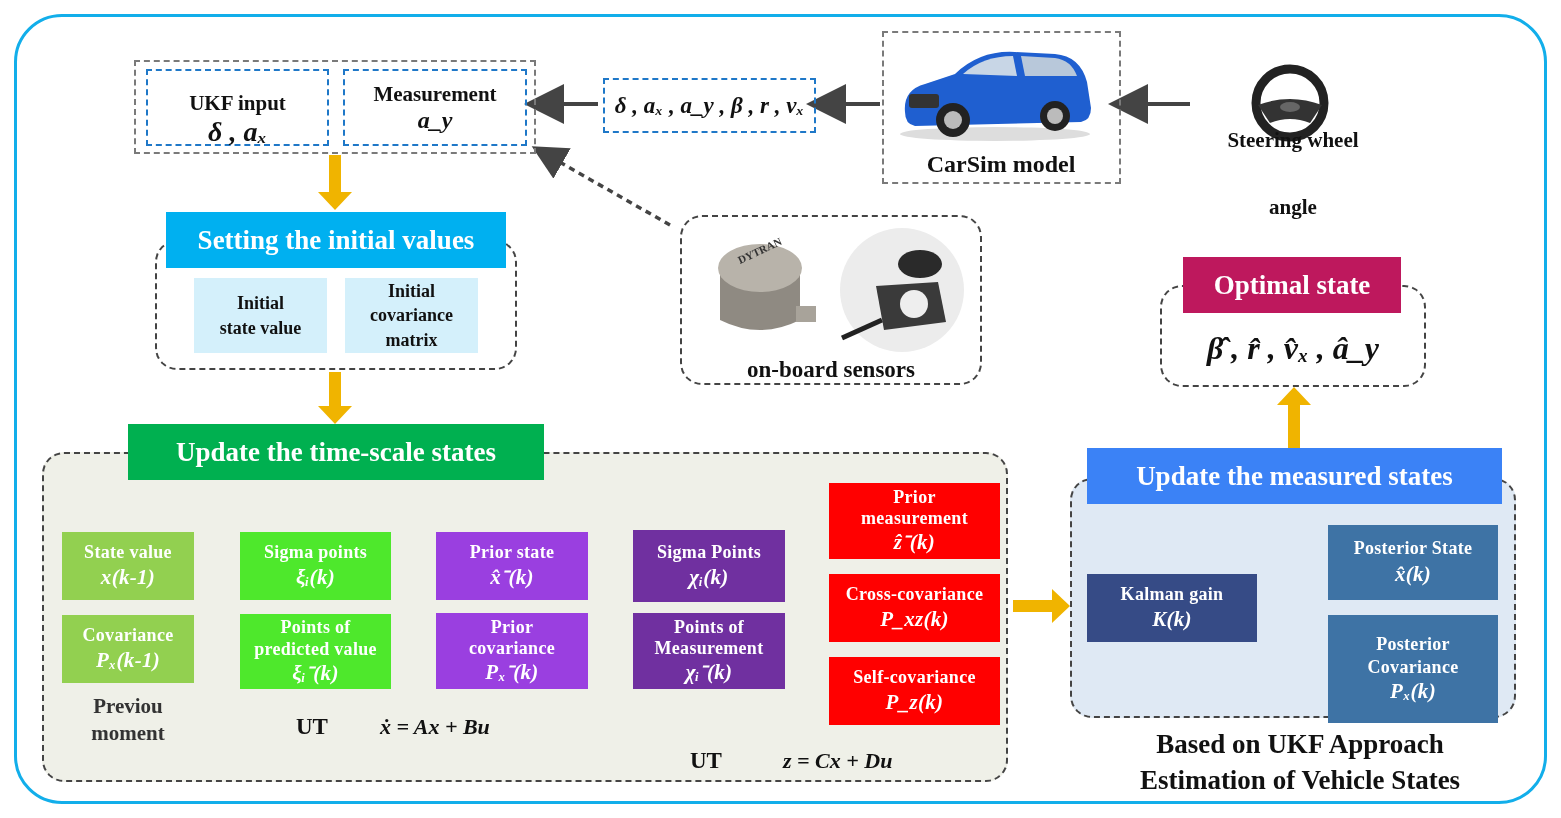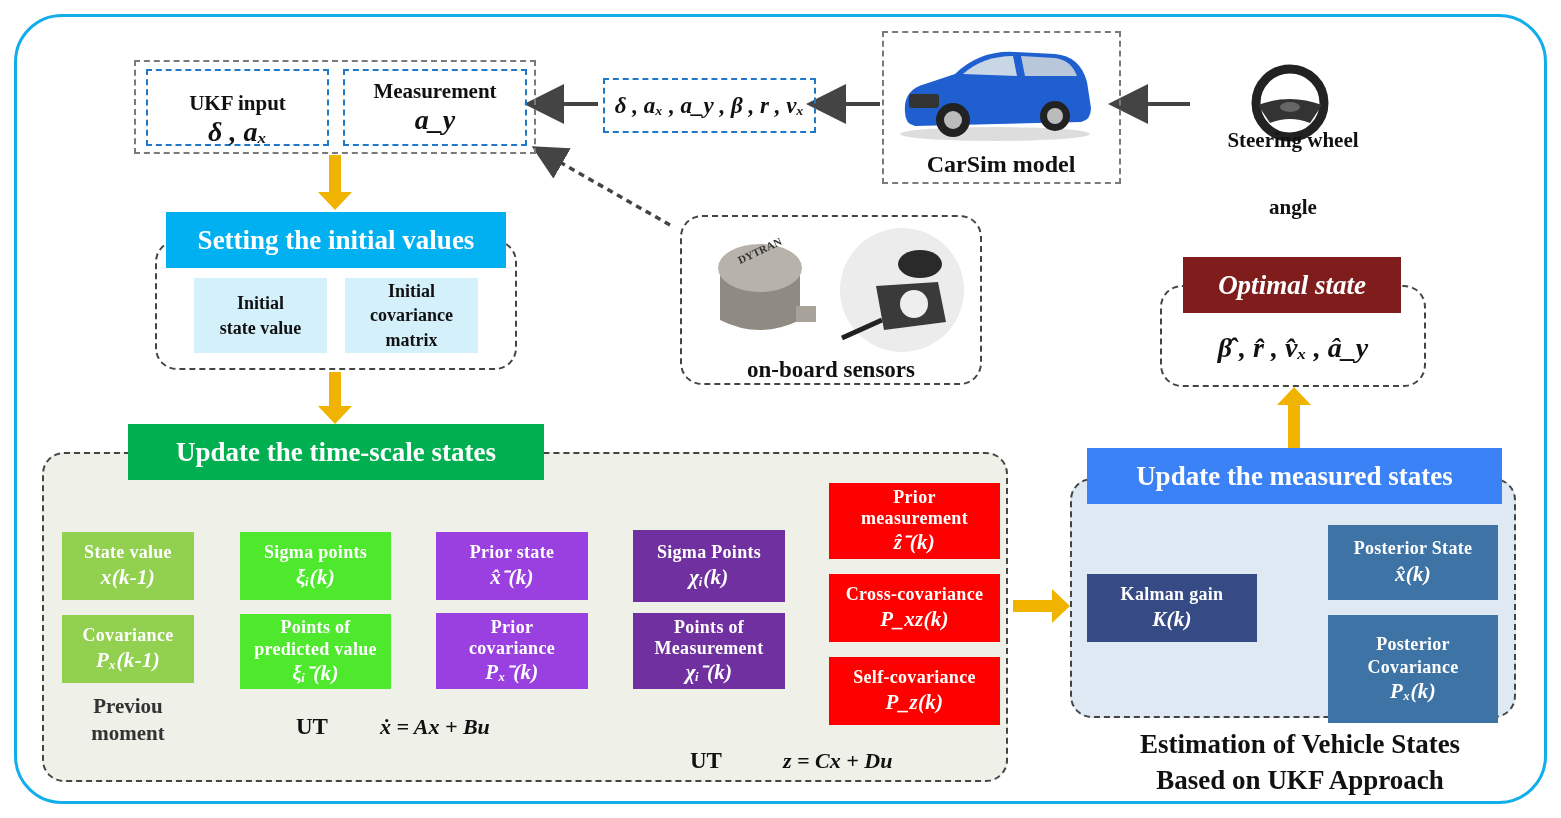--- a/index.html
+++ b/index.html
@@ -96,21 +96,21 @@
   </g>
 </svg>
 
 <div class="abs dash-gray" style="left:134px;top:60px;width:402px;height:94px;"></div>
 <div class="abs dash-blue center" style="left:146px;top:69px;width:183px;height:77px;">
   <div class="t22" style="font-size:21px;margin-top:23px;">UKF input</div>
   <div class="math" style="font-size:28px;">δ , aₓ</div>
 </div>
 <div class="abs dash-blue center" style="left:343px;top:69px;width:184px;height:77px;">
   <div style="font-size:21px;">Measurement</div>
-  <div class="math" style="font-size:28px;">a_y</div>
+  <div class="math" style="font-size:24px;">a_y</div>
 </div>
 
 <div class="abs dash-blue center" style="left:603px;top:78px;width:213px;height:55px;">
   <div class="math" style="font-size:23px;white-space:nowrap;">δ , aₓ , a_y , β , r , vₓ</div>
 </div>
 
 <div class="abs dash-gray" style="left:882px;top:31px;width:239px;height:153px;"></div>
 <svg width="200" height="100" style="left:895px;top:42px;">
   <ellipse cx="100" cy="92" rx="95" ry="7" fill="#ddd"></ellipse>
   <path d="M10,70 Q8,48 30,42 L60,32 Q85,8 120,10 L160,12 Q185,14 192,40 L196,66 Q196,78 186,80 L20,84 Q10,82 10,70 z" fill="#1f5fd0"></path>
@@ -156,22 +156,22 @@
 <svg width="130" height="130" style="left:838px;top:226px;">
   <circle cx="64" cy="64" r="62" fill="#ececec"></circle>
   <ellipse cx="82" cy="38" rx="22" ry="14" fill="#2a2a2a"></ellipse>
   <path d="M38,60 L100,56 L108,96 L46,104 z" fill="#3a3a3a"></path>
   <circle cx="76" cy="78" r="14" fill="#eee"></circle>
   <path d="M4,112 L44,94" stroke="#222" stroke-width="5"></path>
 </svg>
 <div class="abs center" style="left:690px;top:355px;width:282px;height:30px;font-size:23px;">on-board sensors</div>
 
 <div class="abs dash-dark" style="left:1160px;top:285px;width:266px;height:102px;"></div>
-<div class="abs banner" style="left:1183px;top:257px;width:218px;height:56px;background:#7f1d1d;font-style:italic;">Optimal state</div>
-<div class="abs center math" style="left:1160px;top:318px;width:266px;height:60px;font-size:28px;">β̂ , r̂ , v̂ₓ , â_y</div>
+<div class="abs banner" style="left:1183px;top:257px;width:218px;height:56px;background:#be185d;">Optimal state</div>
+<div class="abs center math" style="left:1160px;top:318px;width:266px;height:60px;font-size:32px;">β̂ , r̂ , v̂ₓ , â_y</div>
 
 <div class="abs dash-dark" style="left:42px;top:452px;width:966px;height:330px;background:#eff0e8;"></div>
 <div class="abs banner" style="left:128px;top:424px;width:416px;height:56px;background:#00b050;">Update the time-scale states</div>
 
 <div class="abs center box green1" style="left:62px;top:532px;width:132px;height:68px;">
   <div>State value</div>
   <div class="m">x(k-1)</div>
 </div>
 <div class="abs center box green1" style="left:62px;top:615px;width:132px;height:68px;">
   <div>Covariance</div>
@@ -241,15 +241,15 @@
   <div>Posterior State</div>
   <div class="m">x̂(k)</div>
 </div>
 <div class="abs center box steel" style="left:1328px;top:615px;width:170px;height:108px;line-height:1.25;">
   <div>Posterior</div>
   <div>Covariance</div>
   <div class="m">Pₓ(k)</div>
 </div>
 
 <div class="abs caption" style="left:1080px;top:726px;width:440px;">
+  <div>Based on UKF Approach</div>
   <div>Estimation of Vehicle States</div>
-  <div>Based on UKF Approach</div>
 </div>
 
 </body></html>

